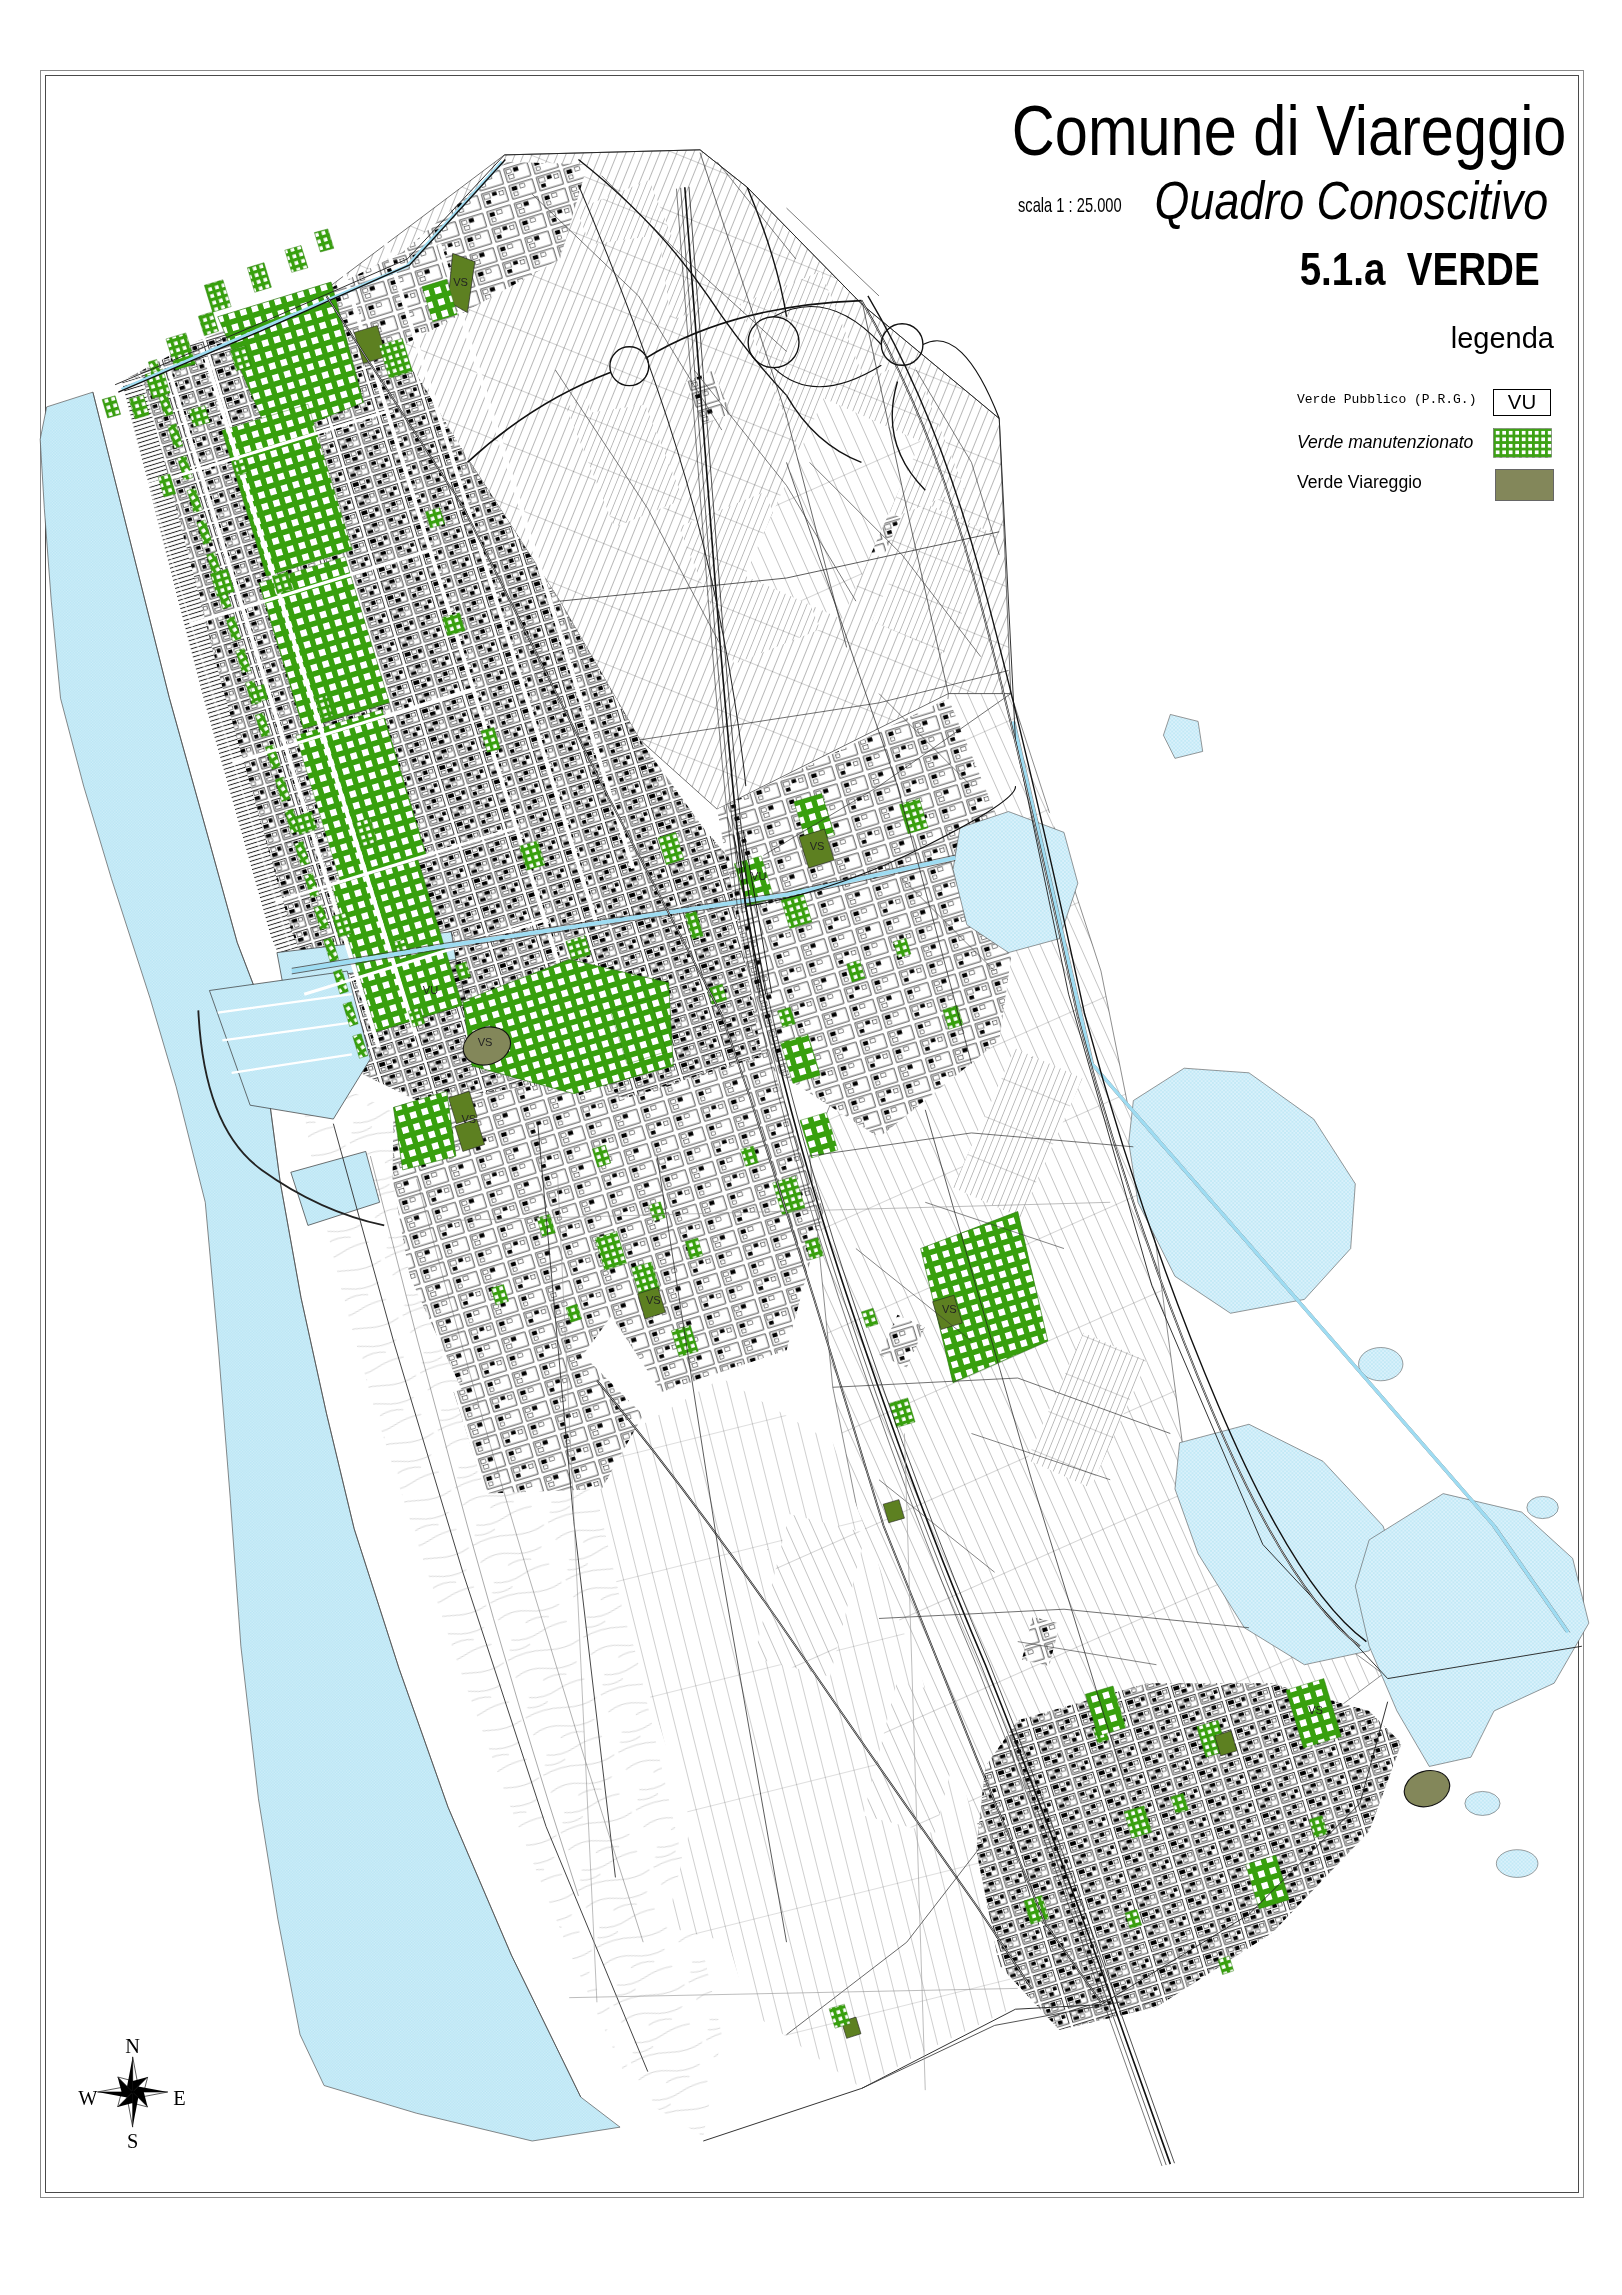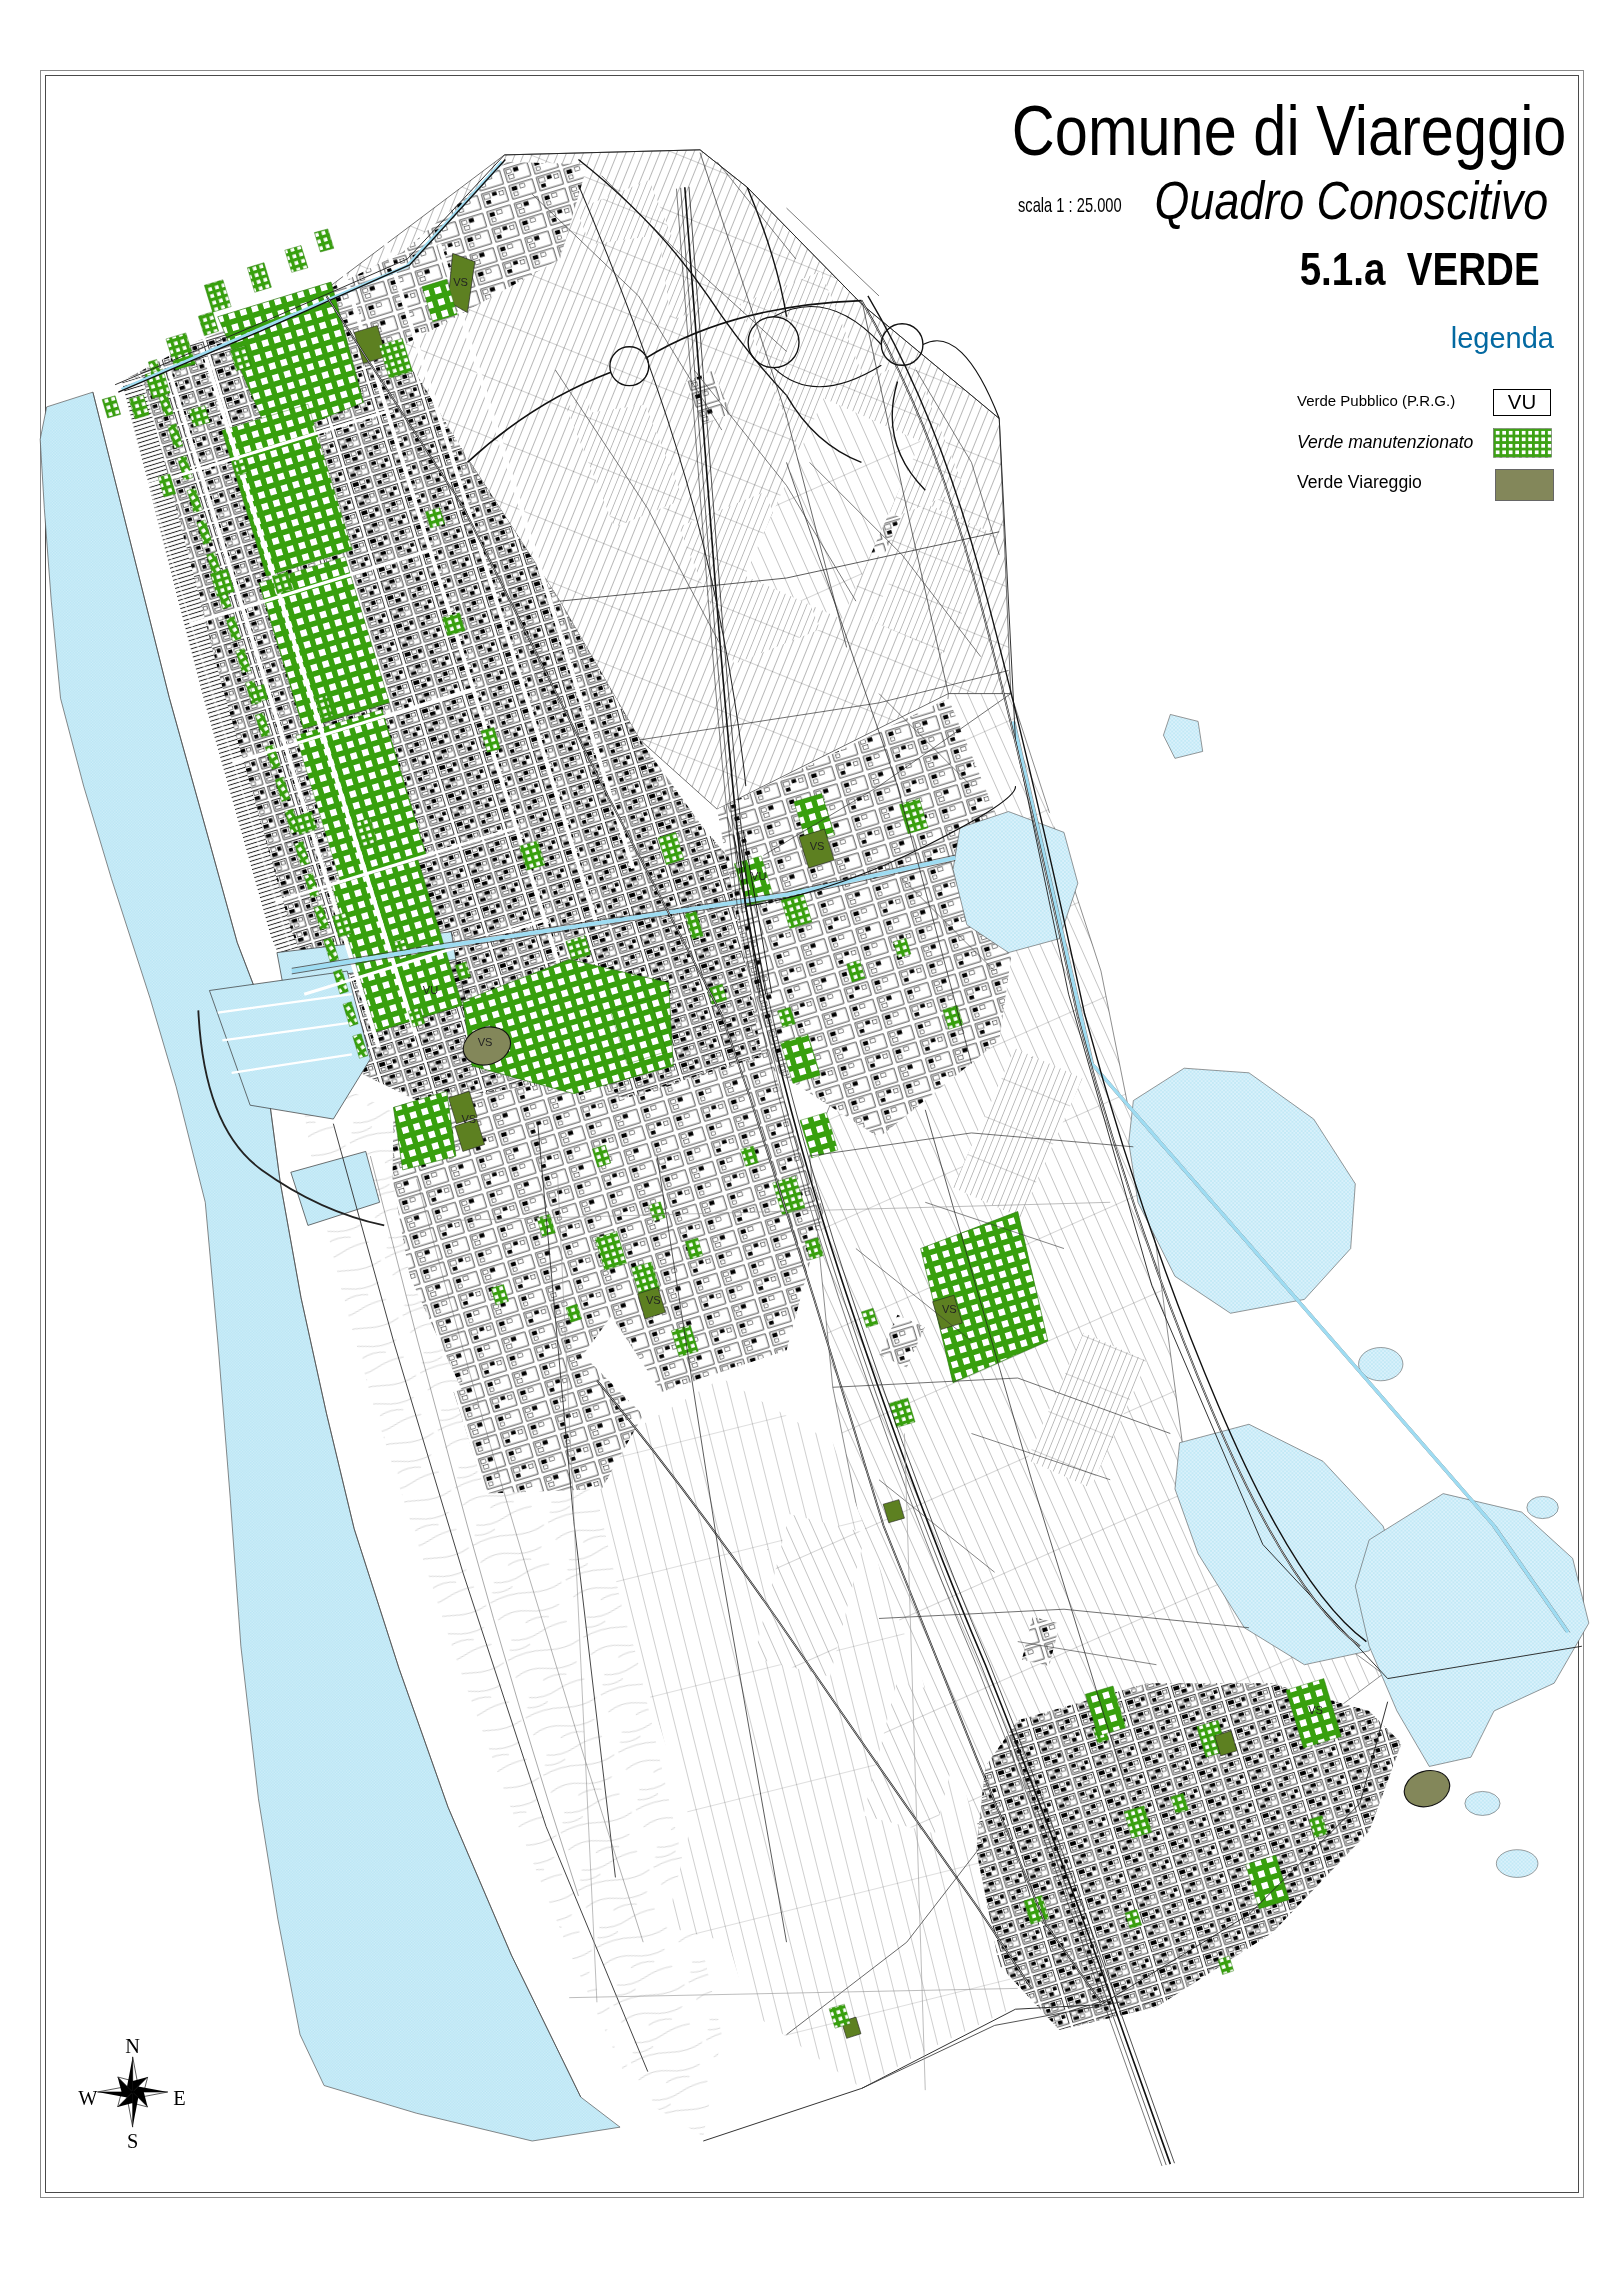--- a/index.html
+++ b/index.html
@@ -590,23 +590,23 @@
 </svg>
 
 <div class="abs" style="top:91px;right:57px;font-size:70px;color:#000;white-space:nowrap;transform:scaleX(0.85);transform-origin:right top;">Comune di Viareggio</div>
 
 <div class="abs" style="top:169px;right:75px;font-size:54px;font-style:italic;color:#000;white-space:nowrap;transform:scaleX(0.83);transform-origin:right top;">Quadro Conoscitivo</div>
 
 <div class="abs" style="left:1018px;top:194px;font-size:20.4px;color:#000;white-space:nowrap;transform:scaleX(0.72);transform-origin:left top;">scala 1 : 25.000</div>
 
 <div class="abs" style="top:241px;right:83px;font-size:47px;font-weight:bold;color:#000;white-space:nowrap;transform:scaleX(0.82);transform-origin:right top;">5.1.a&nbsp; VERDE</div>
 
-<div class="abs" style="top:322px;right:69px;font-size:29px;color:#0369a1;">legenda</div>
-
-<div class="abs" style="left:1297px;top:392px;font-size:15px;color:#000;">Verde Pubblico (P.R.G.)</div>
+<div class="abs" style="top:322px;right:69px;font-size:29px;color:#000000;">legenda</div>
+
+<div class="abs" style="left:1297px;top:392px;font-size:13px;color:#000;font-family:Liberation Mono, monospace;">Verde Pubblico (P.R.G.)</div>
 
 <div class="abs" style="left:1493px;top:389px;width:56px;height:25px;border:0.9px solid #000;background:#fff;
   font-size:20.4px;text-align:center;line-height:25px;">VU</div>
 
 <div class="abs" style="left:1297px;top:432px;font-size:17.6px;color:#000;font-style:italic;">Verde manutenzionato</div>
 
 <svg class="abs" style="left:1493px;top:428px" width="59" height="30" viewBox="0 0 127 64">
 <rect x="1" y="1" width="125" height="62" fill="url(#hatchL)" stroke="#555" stroke-width="1"></rect>
 <defs>
         <pattern id="hatchL" width="14" height="14" patternUnits="userSpaceOnUse">

